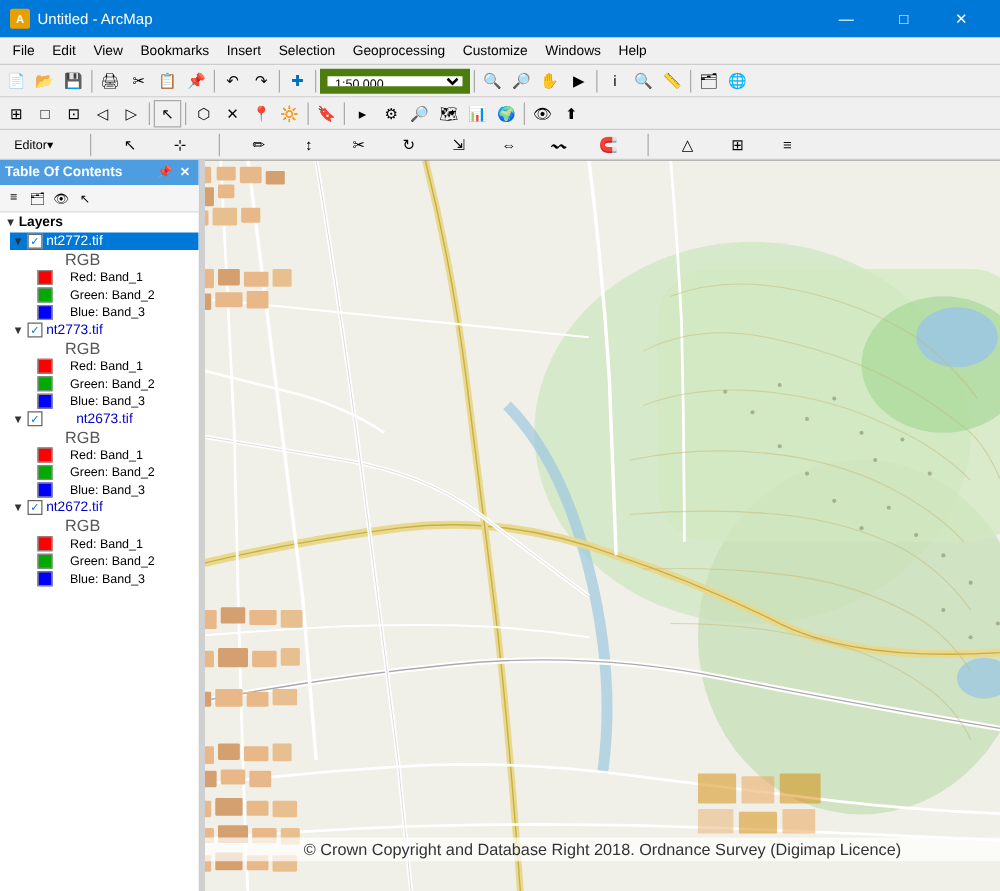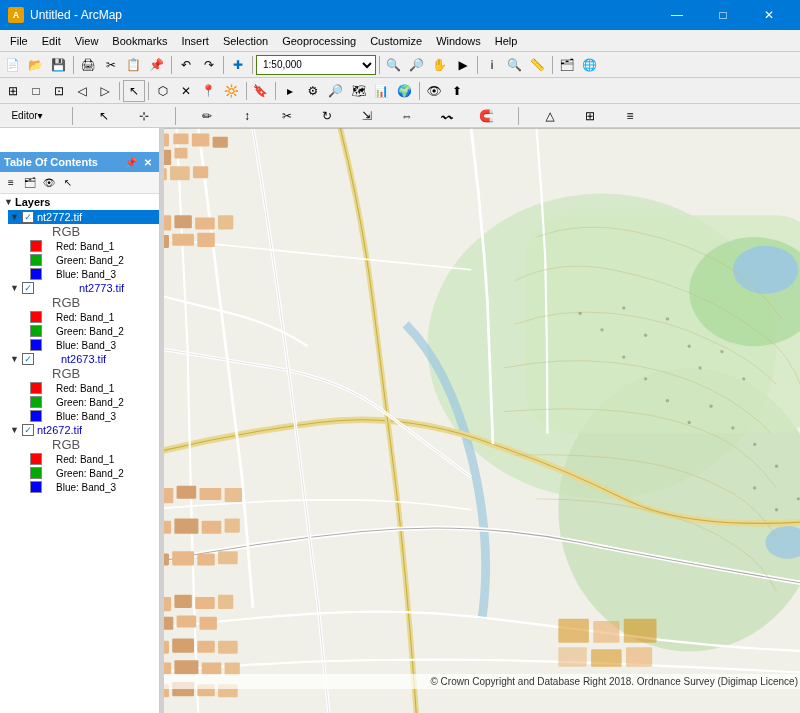--- a/index.html
+++ b/index.html
@@ -56,21 +56,21 @@
       align-items: center;
       justify-content: center;
       cursor: pointer;
       border: 1px solid transparent;
       font-size: 12px;
     }
     .toolbar-sep { width: 1px; height: 18px; background: #aaa; margin: 0 2px; }
     .toolbar-dropdown {
       height: 20px;
       width: 120px;
-      border: 1px solid #4d7c0f;
+      border: 6px solid #4d7c0f;
       background: white;
       font-size: 10px;
       padding: 0 2px;
     }
 
     
     .editor-toolbar {
       background: #f0f0f0;
       height: 24px;
       display: flex;
@@ -100,21 +100,20 @@
     .toc-header {
       background: #4d9de0;
       color: white;
       font-size: 11px;
       font-weight: bold;
       padding: 2px 4px;
       display: flex;
       align-items: center;
       justify-content: space-between;
       height: 20px;
-      margin-top: 24px;
     }
     .toc-header-btns { display: flex; gap: 2px; }
     .toc-header-btn { width: 14px; height: 14px; display: flex; align-items: center; justify-content: center; cursor: pointer; font-size: 10px; color: white; }
     .toc-toolbar {
       background: #f5f5f5;
       border-bottom: 1px solid #ddd;
       display: flex;
       align-items: center;
       padding: 2px 2px;
       gap: 1px;
@@ -156,22 +155,22 @@
       flex: 1;
       position: relative;
       overflow: hidden;
       background: #e8f0e0;
     }
     .map-copyright {
       position: absolute;
       bottom: 28px;
       left: 0;
       right: 0;
-      text-align: right;
-      font-size: 10px;
+      text-align: center;
+      font-size: 13px;
       color: #333;
       background: rgba(255,255,255,0.7);
       padding: 2px;
     }
 
     
     svg.map-svg { width: 100%; height: 100%; }
 
     
     .toc-resizer {
@@ -328,21 +327,21 @@
           </div>
           <div class="toc-band-item">
             <div class="band-color" style="background:#0000ff;"></div>
             <span>Blue: Band_3</span>
           </div>
         </div>
 
         <div class="toc-layer-item">
           <span class="expand-arrow">▼</span>
           <div class="checkbox">✓</div>
-          <span style="color:#0000cc;margin-left:42px;">nt2773.tif</span>
+          <span style="color:#0000cc;">nt2773.tif</span>
         </div>
         <div class="toc-layer-sub">
           <div class="toc-layer-rgb">RGB</div>
           <div class="toc-band-item">
             <div class="band-color" style="background:#ff0000;"></div>
             <span>Red: Band_1</span>
           </div>
           <div class="toc-band-item">
             <div class="band-color" style="background:#00aa00;"></div>
             <span>Green: Band_2</span>

